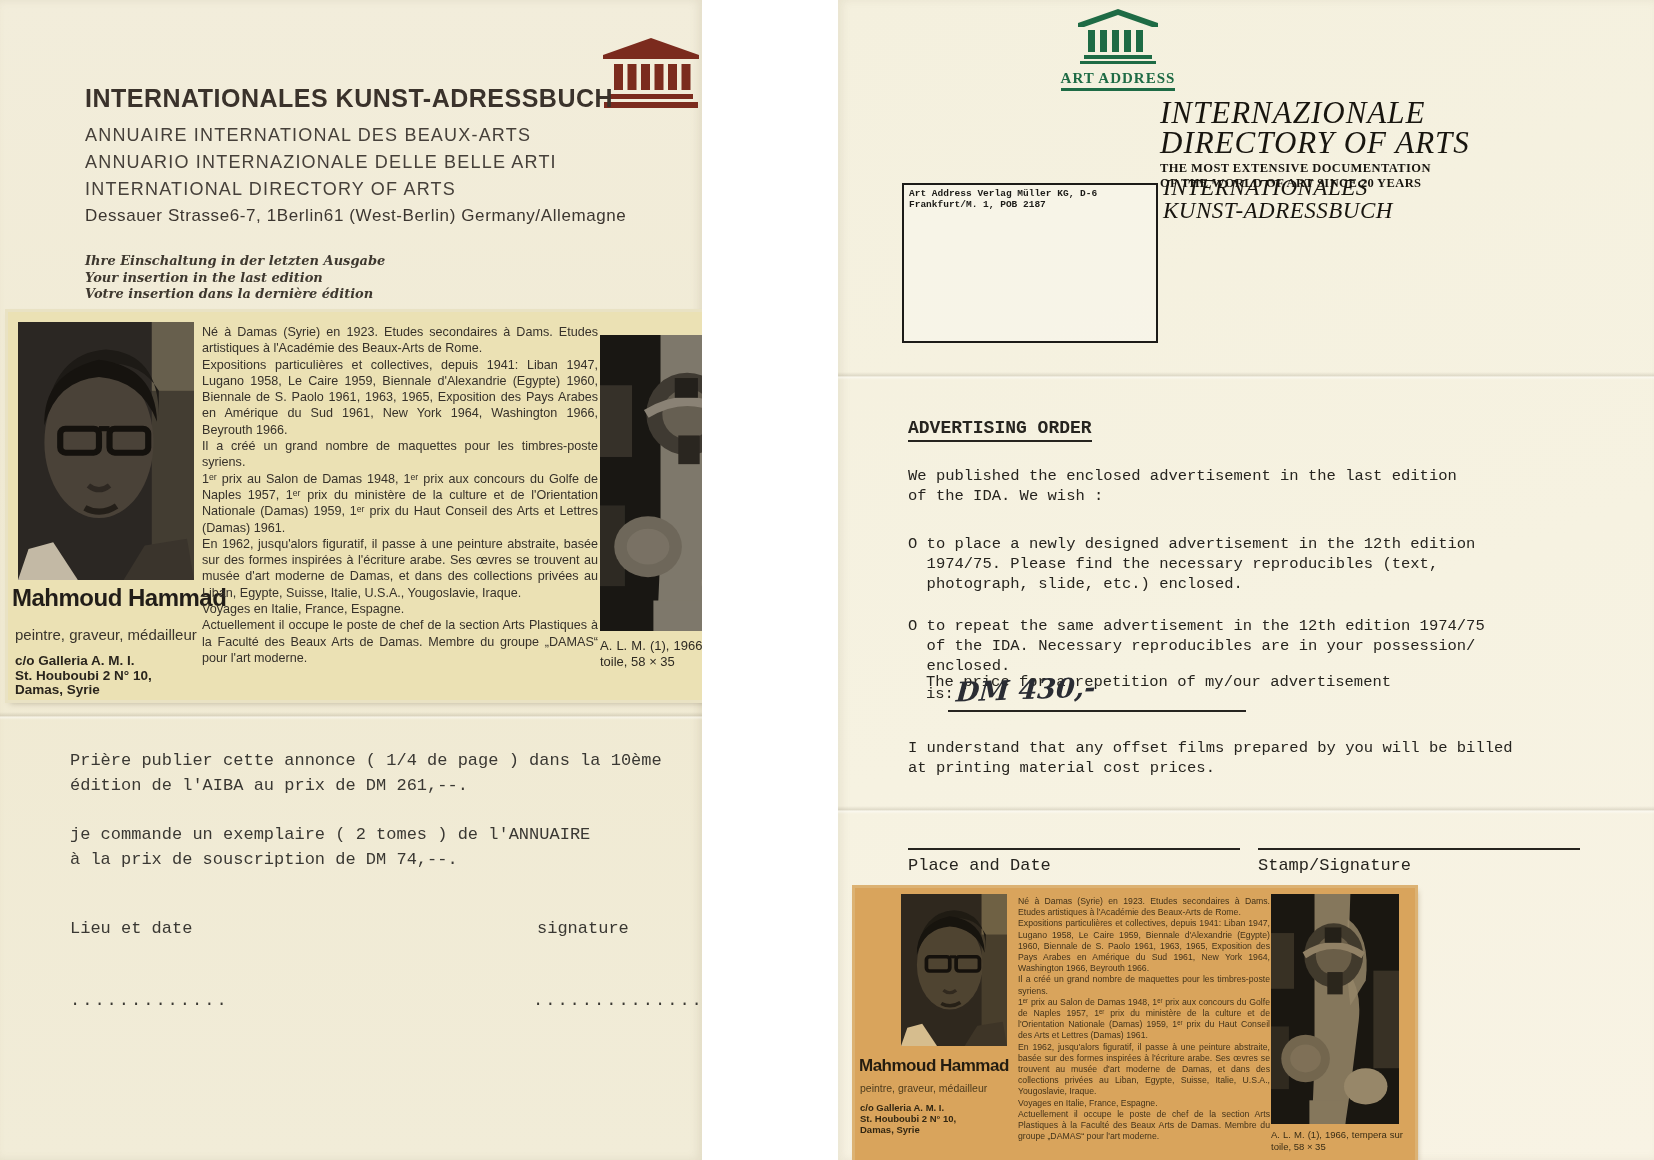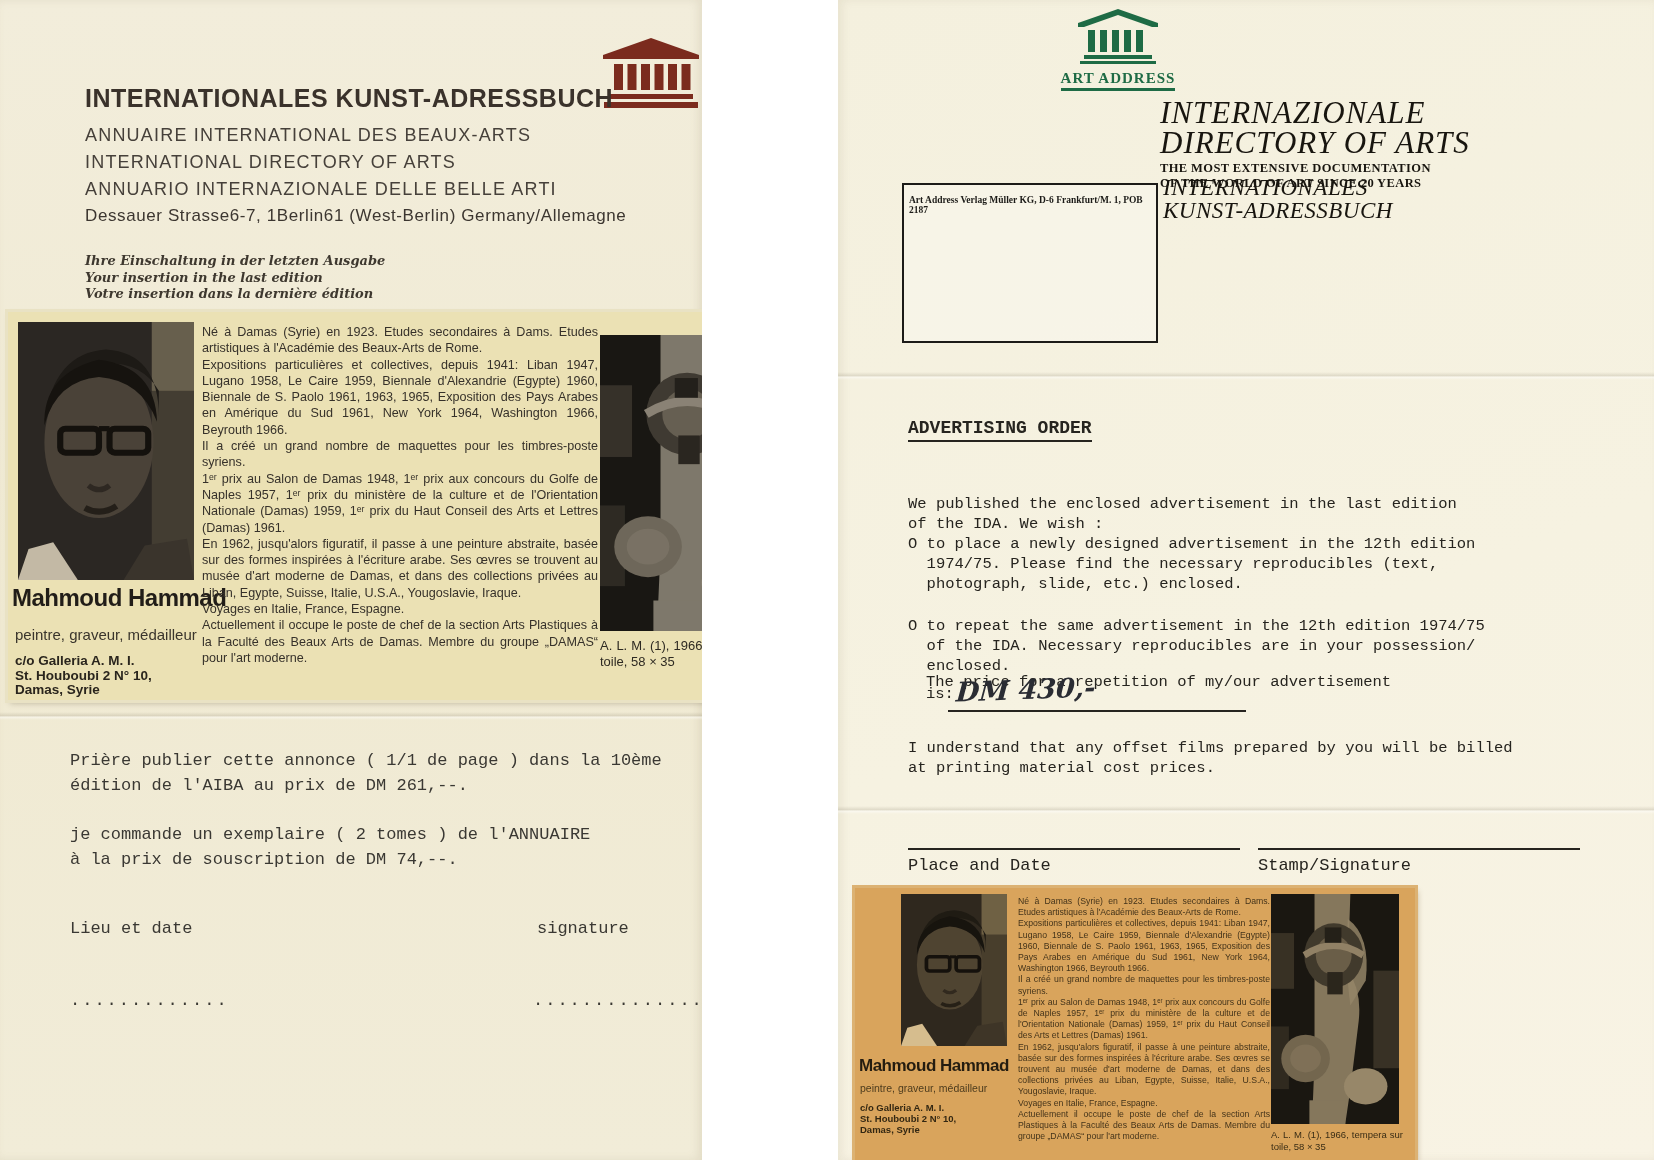--- a/index.html
+++ b/index.html
@@ -61,21 +61,21 @@
   .rp-typed{left:70px;font-size:15.5px;line-height:20px;color:#26241f;white-space:pre;}
   .dots{letter-spacing:2px;}
   
   .rp-logo{left:215px;top:8px;width:130px;text-align:center;}
   .rp-logo-text{display:inline-block;font-family:"Liberation Serif",serif;font-weight:bold;font-size:15px;
     letter-spacing:1px;color:#1e6b45;border-bottom:3px solid #1e6b45;padding-bottom:1px;margin-top:2px;}
   .rp-title{left:322px;top:98px;width:334px;font-family:"Liberation Serif",serif;color:#18150f;}
   .rp-title .t1,.rp-title .t2{font-style:italic;font-size:31px;line-height:30px;letter-spacing:1px;}
   .rp-title .tag{font-weight:bold;font-size:12.5px;line-height:15px;letter-spacing:.4px;margin-top:3px;}
   .rp-window{left:64px;top:183px;width:252px;height:156px;border:2px solid #1c1b18;background:rgba(255,255,255,.25);}
-  .rp-window-label{padding:10px 5px;font-family:Liberation Serif, serif;font-weight:bold;font-size:9.5px;color:#1c1b18;}
+  .rp-window-label{padding:3px 5px;font-family:Liberation Mono, monospace;font-weight:bold;font-size:9.5px;color:#1c1b18;}
   .rp-company{left:325px;top:176px;font-family:"Liberation Serif",serif;color:#18150f;}
   .rp-company .c1{font-style:italic;font-size:23px;line-height:23px;letter-spacing:.5px;}
   .rp-company .ca{font-weight:bold;font-size:11.5px;line-height:13.5px;margin-top:4px;}
   .rp-heading{left:70px;top:418px;font-size:18px;font-weight:bold;color:#26241f;
     border-bottom:2px solid #26241f;padding-bottom:2px;}
   .price-hand{left:118px;top:674px;font-family:"DejaVu Serif",serif;font-style:italic;font-weight:bold;
     font-size:27px;color:#2a2c33;transform:rotate(-2deg) skewX(-6deg);}
   .price-underline{left:110px;top:710px;width:298px;border-bottom:2.5px solid #26241f;}
   .sig-rule{top:848px;border-top:2.5px solid #26241f;}
 </style>
@@ -92,22 +92,22 @@
     <rect x="56.5" y="28" width="9" height="26" fill="#7b2b1e"></rect>
     <rect x="70" y="28" width="9" height="26" fill="#7b2b1e"></rect>
     <rect x="83.5" y="28" width="9" height="26" fill="#7b2b1e"></rect>
     <rect x="11" y="58" width="84" height="5" fill="#7b2b1e"></rect>
     <rect x="6" y="66" width="94" height="6" fill="#7b2b1e"></rect>
   </svg>
 
   <div class="abs lp-title">INTERNATIONALES KUNST-ADRESSBUCH</div>
   <div class="abs lp-subtitles">
     <div>ANNUAIRE INTERNATIONAL DES BEAUX-ARTS</div>
+    <div>ANNUARIO INTERNAZIONALE DELLE BELLE ARTI</div>
     <div>INTERNATIONAL DIRECTORY OF ARTS</div>
-    <div>ANNUARIO INTERNAZIONALE DELLE BELLE ARTI</div>
   </div>
   <div class="abs lp-address">Dessauer Strasse6-7, 1Berlin61 (West-Berlin) Germany/Allemagne</div>
 
   <div class="abs lp-note">
     <div>Ihre Einschaltung in der letzten Ausgabe</div>
     <div>Your insertion in the last edition</div>
     <div>Votre insertion dans la dernière édition</div>
   </div>
 
   <div class="abs clipping" id="left-clipping">
@@ -155,21 +155,21 @@
       <ellipse cx="27" cy="118" rx="19" ry="17" fill="#6e675a"></ellipse>
       <ellipse cx="27" cy="118" rx="12" ry="10" fill="#7d7668" opacity=".7"></ellipse>
       <ellipse cx="74" cy="138" rx="17" ry="13" fill="#908979"></ellipse>
       <rect x="30" y="148" width="28" height="17" fill="#7e786b"></rect>
     </svg>
     <div class="abs clip-caption">A. L. M. (1), 1966, tempera sur toile, 58 × 35</div>
   </div>
 
   <div class="crease" style="top:712px;"></div>
 
-  <div class="abs mono lp-typed" style="top:748px;">Prière publier cette annonce ( 1/1 de page ) dans la 10ème
+  <div class="abs mono lp-typed" style="top:748px;">Prière publier cette annonce ( 1/4 de page ) dans la 10ème
 édition de l'AIBA au prix de DM 261,--.</div>
   <div class="abs mono lp-typed" style="top:822px;">je commande un exemplaire ( 2 tomes ) de l'ANNUAIRE
 à la prix de souscription de DM 74,--.</div>
   <div class="abs mono lp-typed" style="top:916px;">Lieu et date</div>
   <div class="abs mono lp-typed" style="left:537px;top:916px;">signature</div>
   <div class="abs mono lp-typed dots" style="top:988px;">.............</div>
   <div class="abs mono lp-typed dots" style="left:533px;top:988px;">..............</div>
 </div>
 
 <div class="page" id="right-page">
@@ -200,21 +200,21 @@
   </div>
 
   <div class="abs rp-company">
     <div class="c1">INTERNATIONALES</div>
     <div class="c1">KUNST-ADRESSBUCH</div>
   </div>
 
   <div class="crease" style="top:372px;"></div>
 
   <div class="abs mono rp-heading">ADVERTISING ORDER</div>
-  <div class="abs mono rp-typed" style="top:494px;">We published the enclosed advertisement in the last edition
+  <div class="abs mono rp-typed" style="top:466px;">We published the enclosed advertisement in the last edition
 of the IDA. We wish :</div>
   <div class="abs mono rp-typed" style="top:534px;">O to place a newly designed advertisement in the 12th edition
   1974/75. Please find the necessary reproducibles (text,
   photograph, slide, etc.) enclosed.</div>
   <div class="abs mono rp-typed" style="top:616px;">O to repeat the same advertisement in the 12th edition 1974/75
   of the IDA. Necessary reproducibles are in your possession/
   enclosed.</div>
   <div class="abs mono rp-typed" style="left:88px;top:672px;">The price for a repetition of my/our advertisement</div>
   <div class="abs mono rp-typed" style="left:88px;top:684px;">is:</div>
   <div class="abs price-hand">DM 430,-</div>

